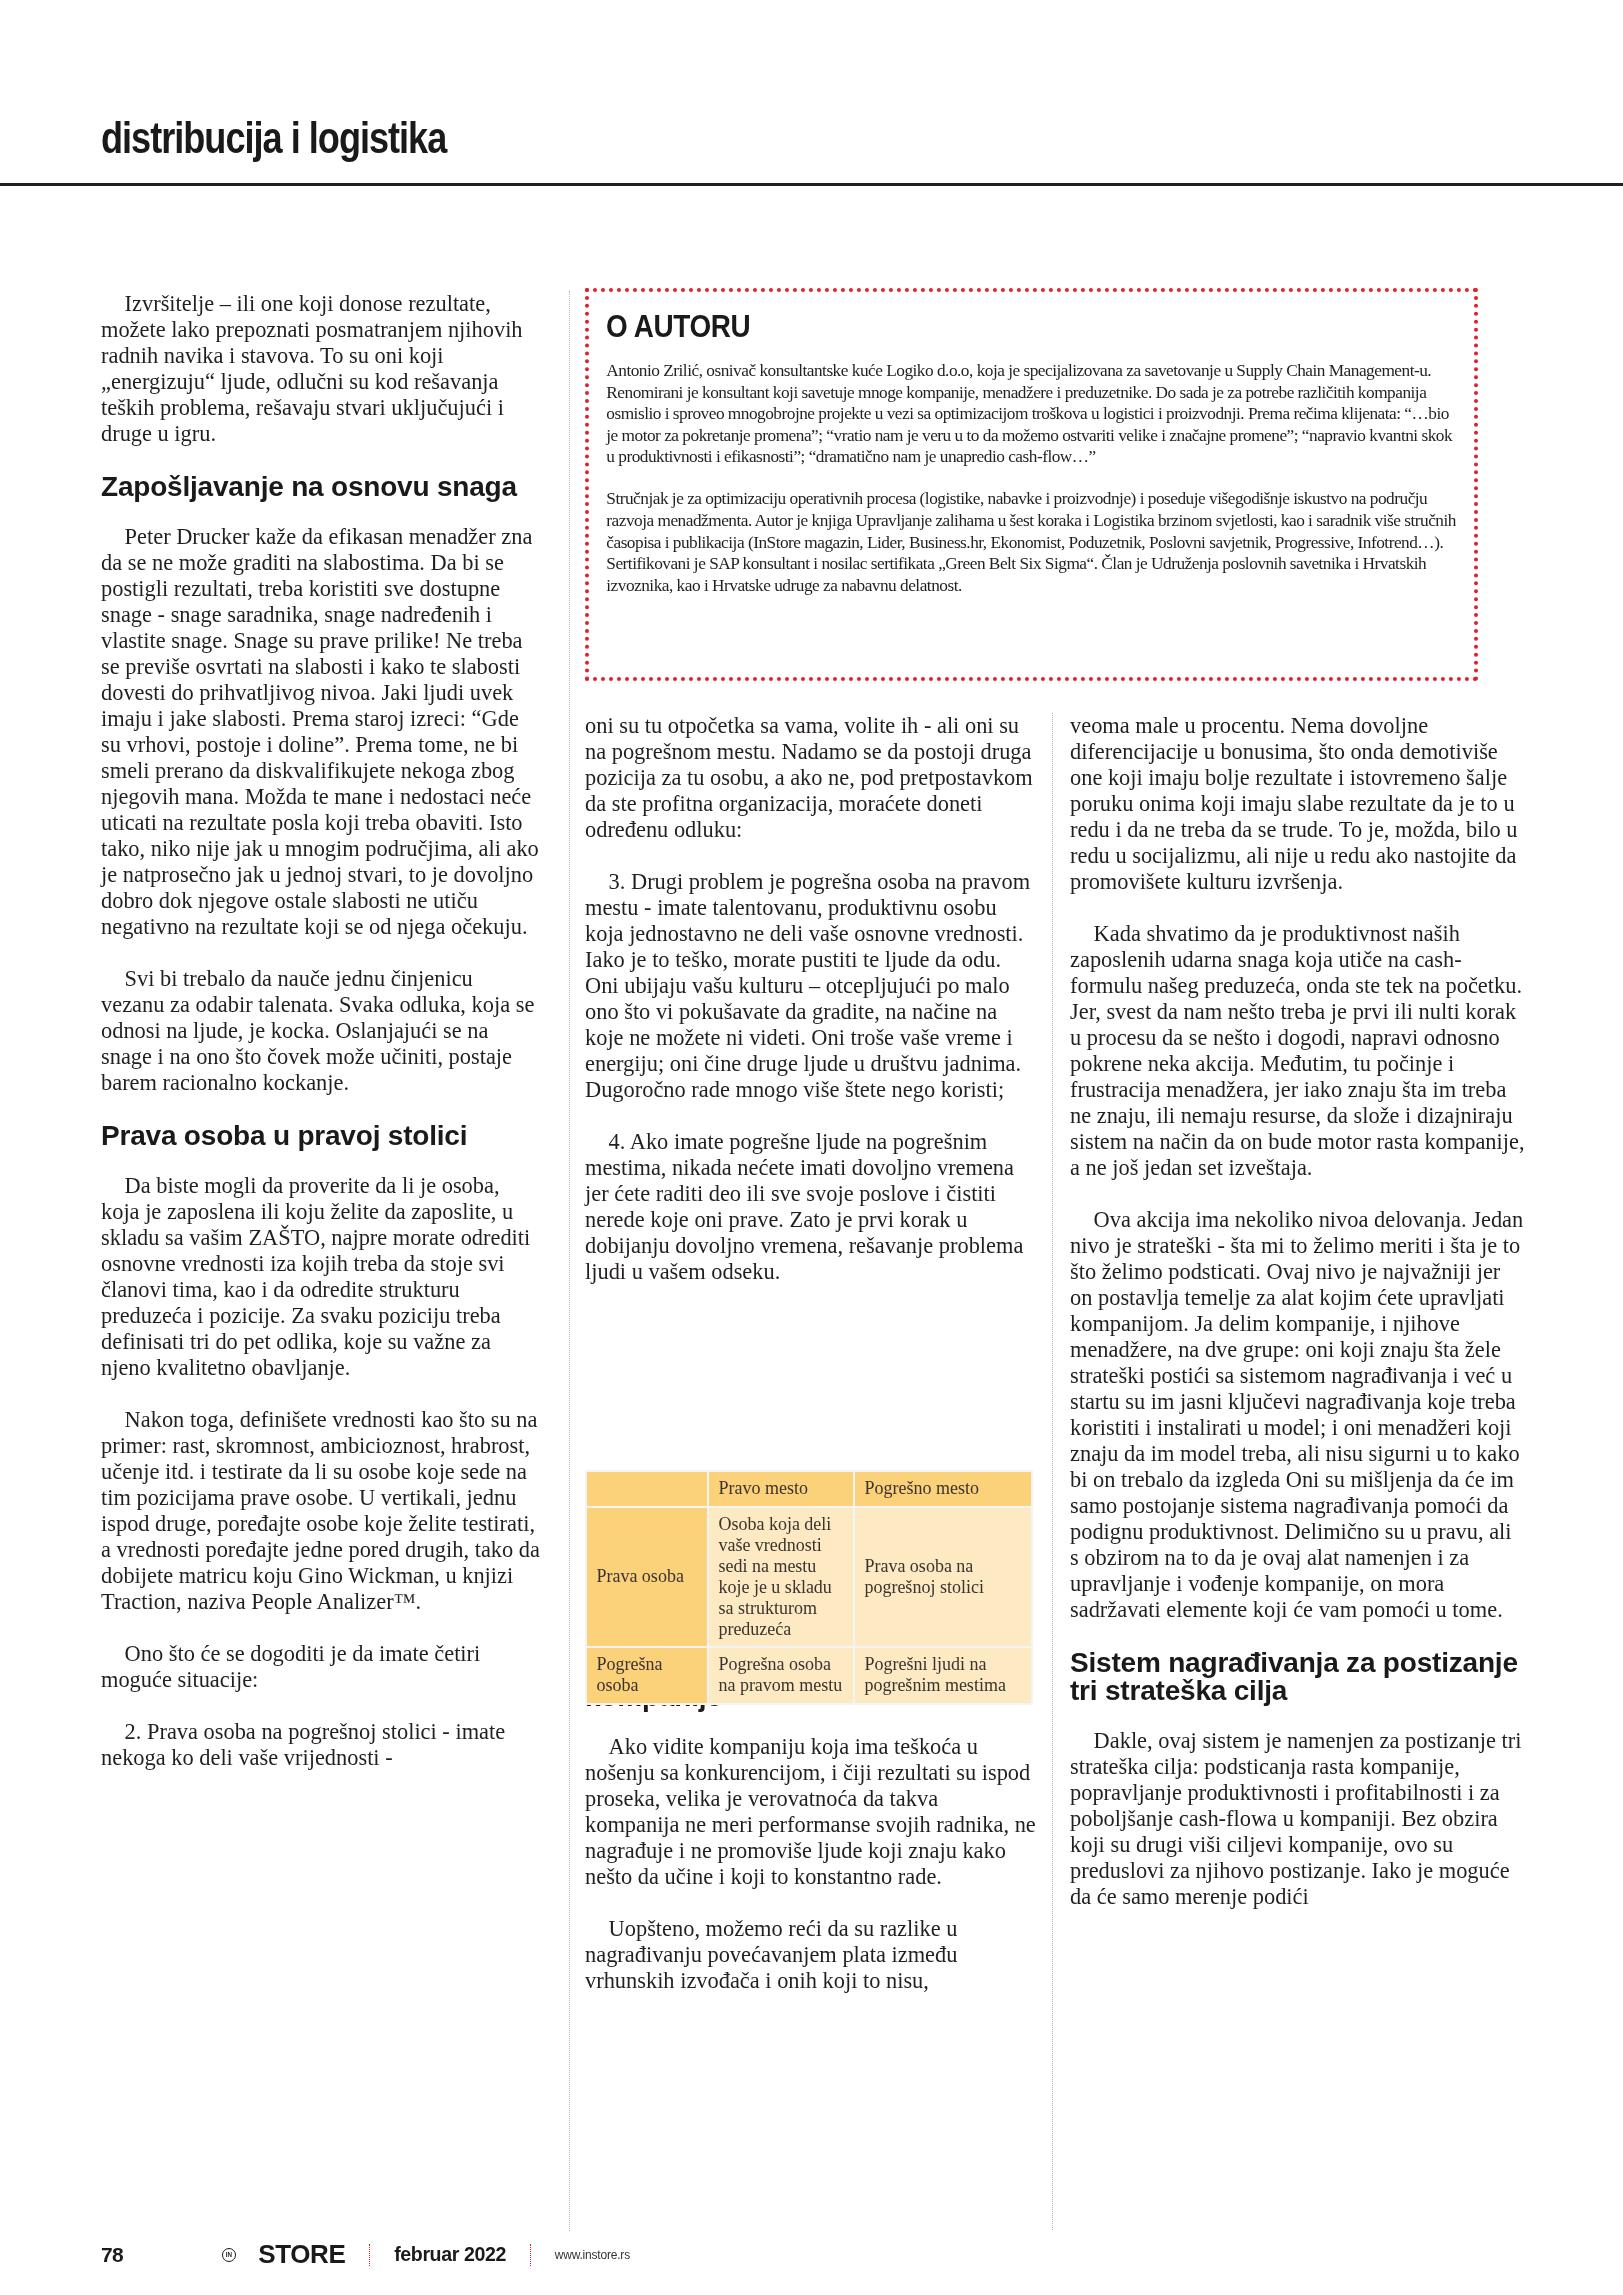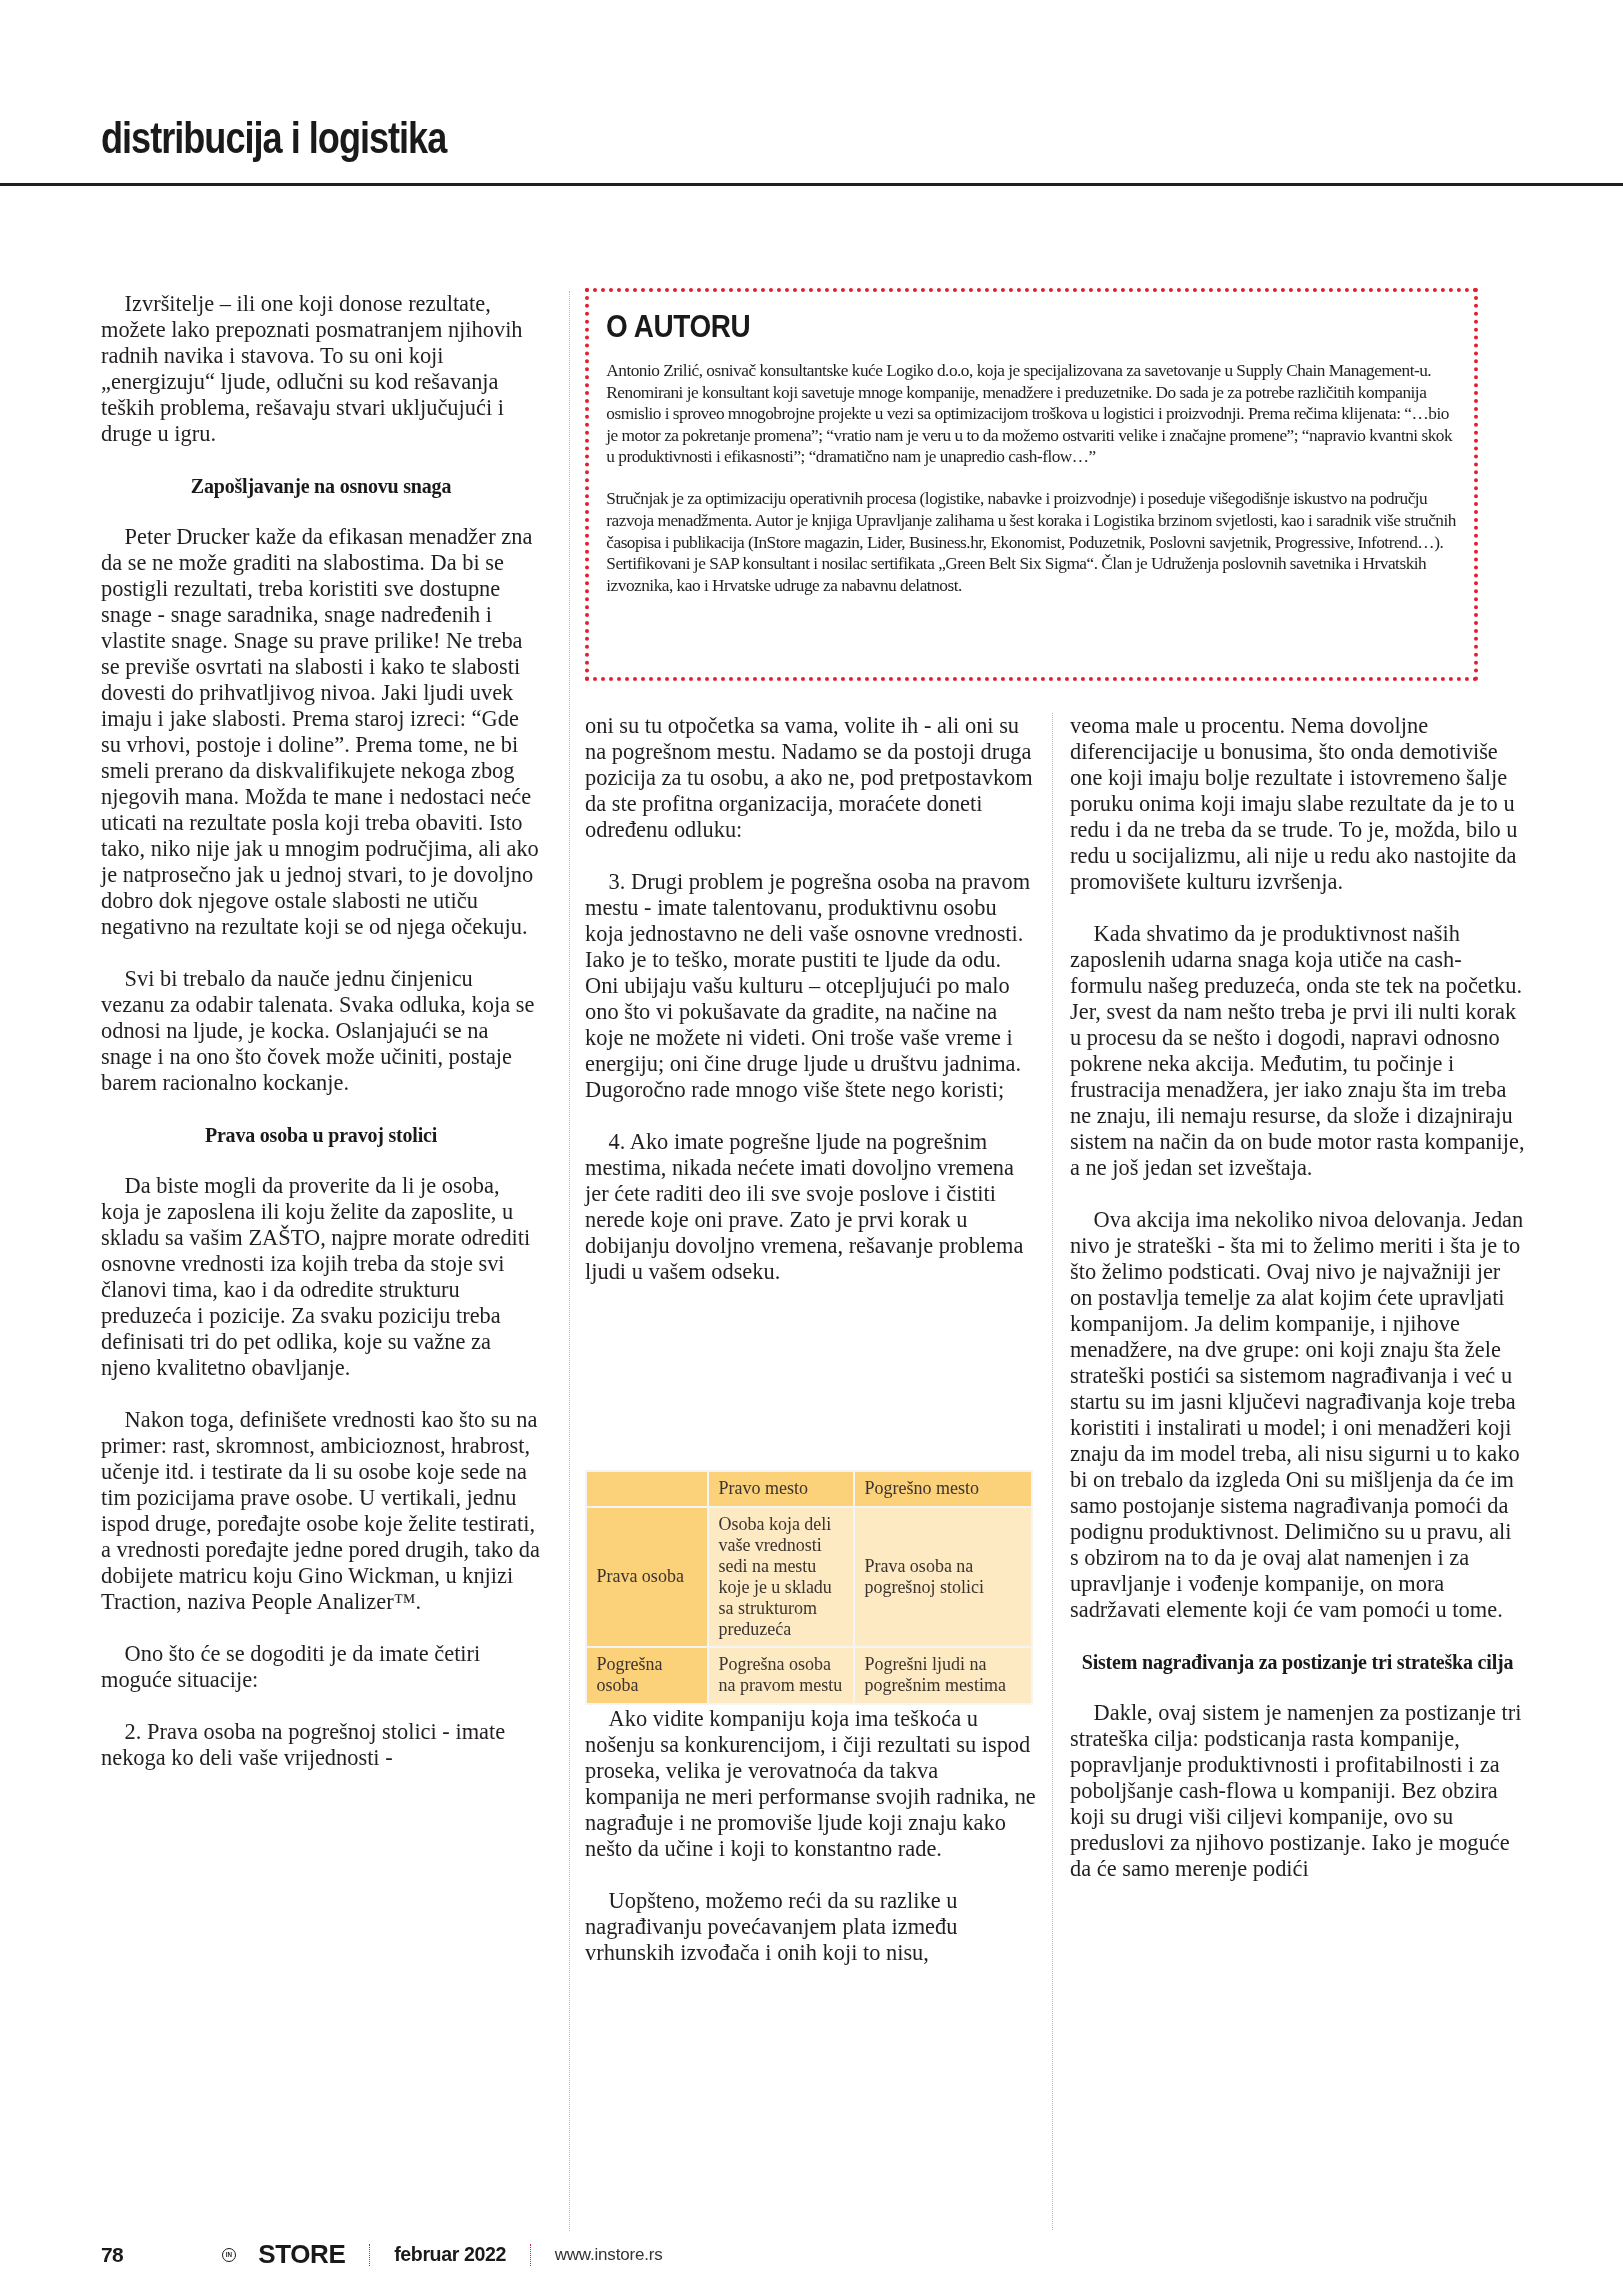--- a/index.html
+++ b/index.html
@@ -18,25 +18,24 @@
     background: #231f20;
   }
 
   .col {
     position: absolute; font-size: 22.4px; line-height: 26px;
     color: #231f20;
   }
   .col p { text-indent: 23.6px; margin-bottom: 26px; }
   .col p.noindent { text-indent: 0; }
   .col h2 {
-    font-family: Liberation Serif, serif;
-    font-weight: 700; font-size: 20px; line-height: 27.5px;
+    font-family: Liberation Sans, sans-serif;
+    font-weight: 700; font-size: 28px; line-height: 27.5px;
     letter-spacing: -0.2px; color: #1a1a1a;
     margin-bottom: 23.6px;
-    text-align: center;
   }
 
   #col1 { left: 101px; top: 291px; width: 440px; }
   #col2 { left: 585px; top: 713px; width: 452px; }
   #col3 { left: 1070px; top: 713px; width: 455px; }
 
   .col-divider {
     position: absolute; width: 0; border-left: 1.6px dotted #b8b8b8;
   }
 
@@ -79,21 +78,21 @@
   }
   .page-num { font-weight: 700; font-size: 21px; letter-spacing: -0.8px; color: #1a1a1a; width: 105px; }
   .brand-logo {
     width: 14px; height: 14px; border-radius: 50%; border: 1.6px solid #1a1a1a;
     font-size: 6.3px; font-weight: 700; display: inline-flex; align-items: center; justify-content: center;
     margin-right: 6.3px;
   }
   .brand { font-weight: 700; font-size: 26px; color: #1a1a1a; letter-spacing: -0.4px; }
   .sep { height: 22px; border-left: 1.6px dotted #e31e2d; margin: 0 7.9px; }
   .issue { font-weight: 700; font-size: 19.6px; color: #1a1a1a; letter-spacing: -0.4px; }
-  .url { font-size: 17px; color: #333; letter-spacing: -0.2px; }
+  .url { font-size: 12px; color: #333; letter-spacing: -0.2px; }
 </style>
 </head>
 <body>
 
 <div class="section-title">distribucija i logistika</div>
 <div class="title-rule"></div>
 
 <div id="col1" class="col">
   <p>Izvršitelje – ili one koji donose rezultate, možete lako prepoznati posmatranjem njihovih radnih navika i stavova. To su oni koji „energizuju“ ljude, odlučni su kod rešavanja teških problema, rešavaju stvari uključujući i druge u igru.</p>
   <h2>Zapošljavanje na osnovu snaga</h2>

